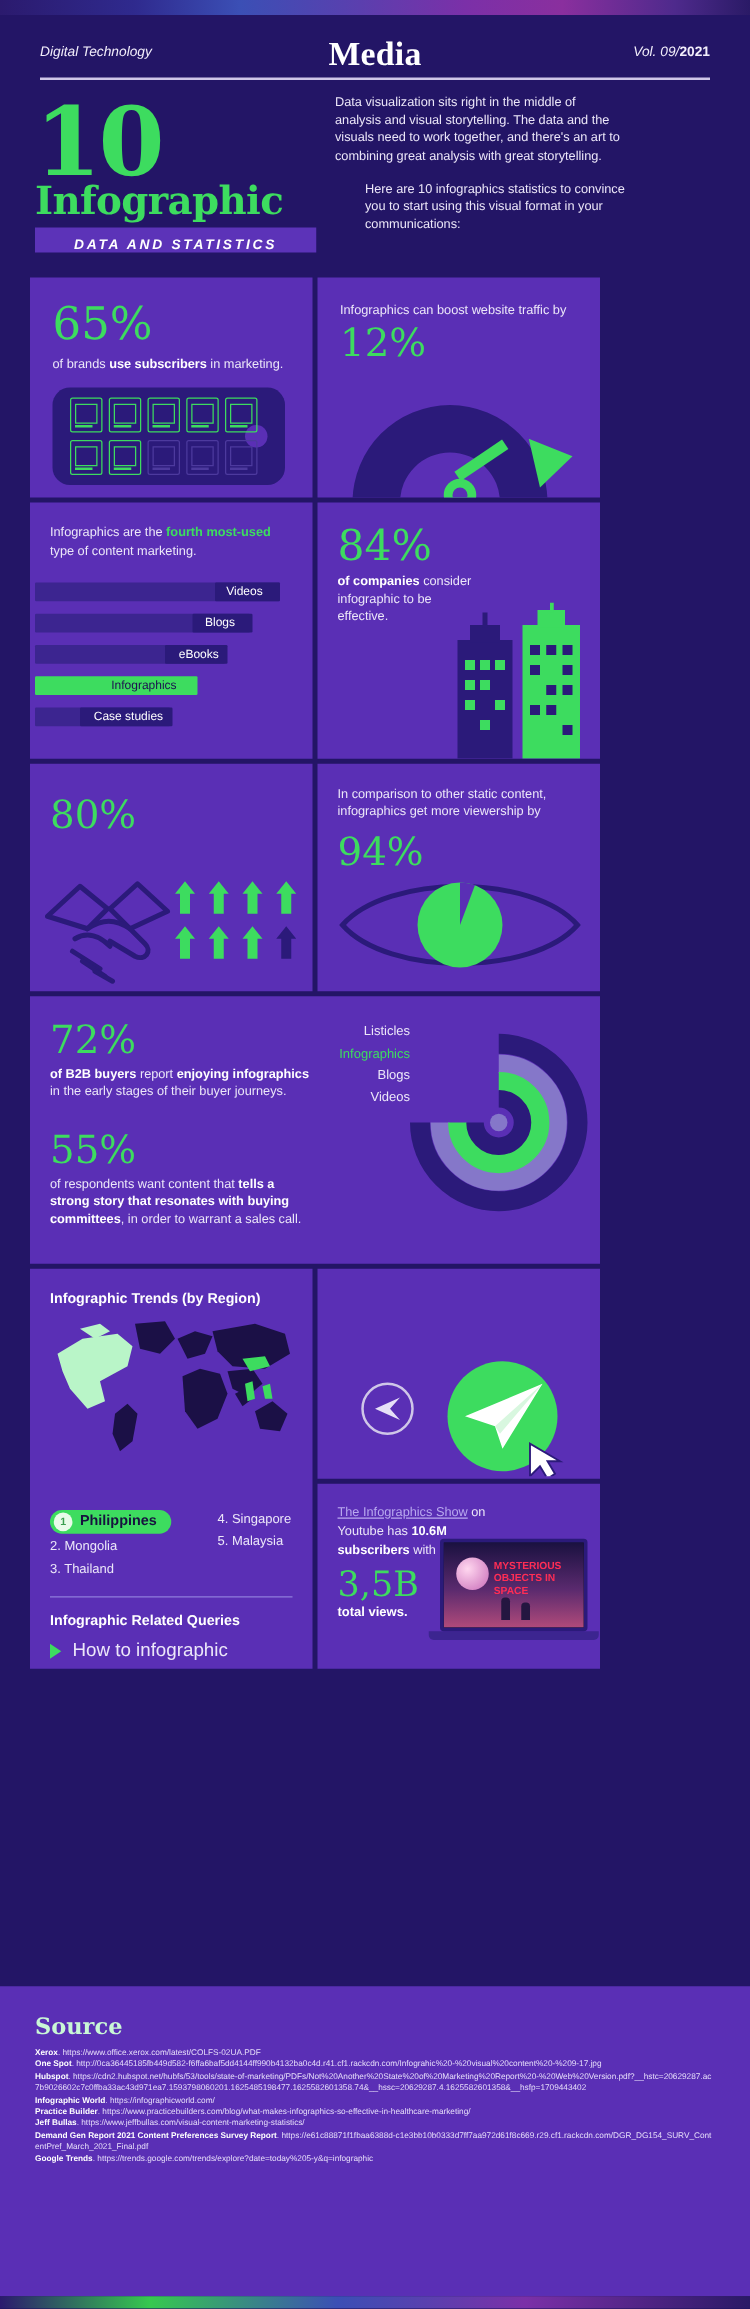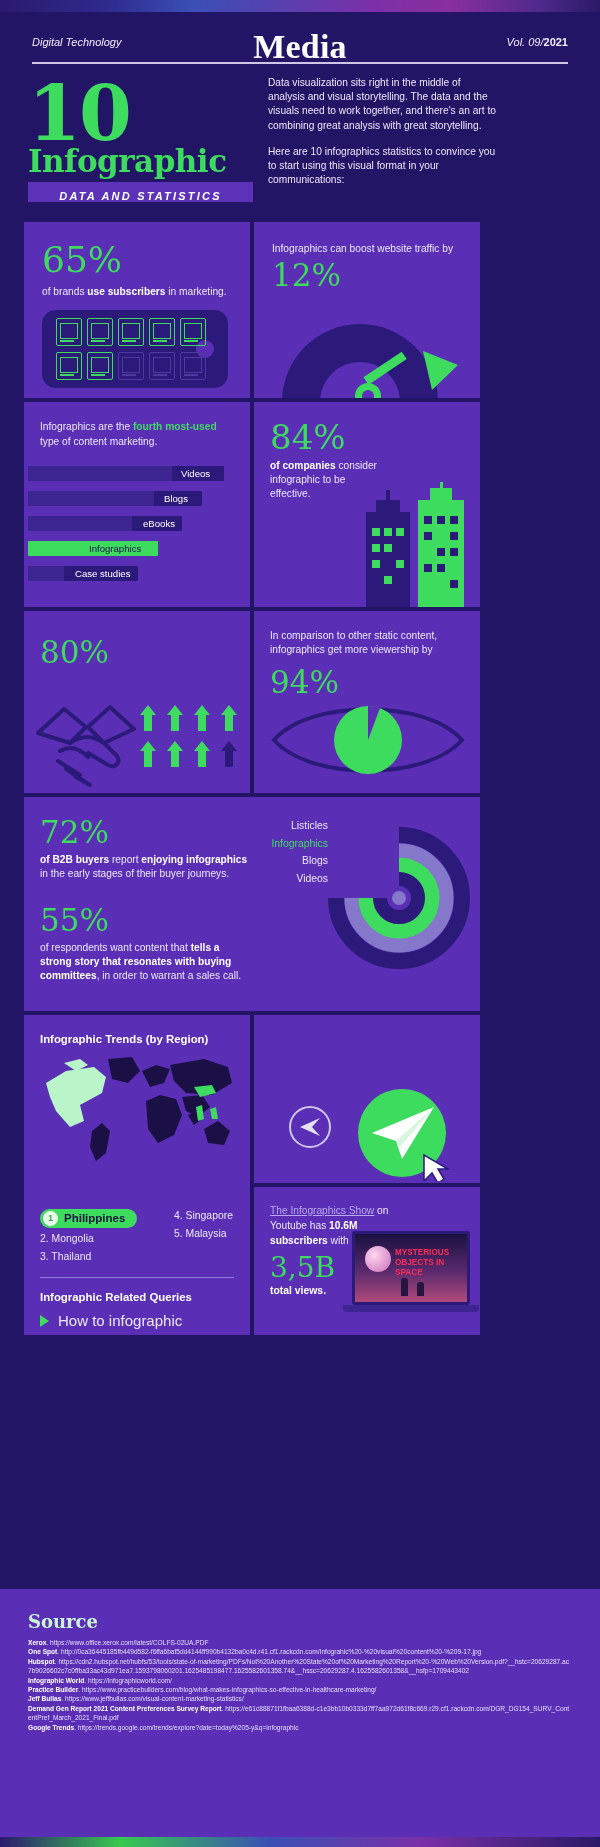--- a/index.html
+++ b/index.html
@@ -31,21 +31,21 @@
     position: absolute; top: 28px; left: 32px; width: 536px; height: 36px;
   }
   .mast-left {
     position: absolute; left: 0; top: 8px;
     font-style: italic; font-size: 11px; color: #f2eefb;
     font-family: "Liberation Sans", sans-serif;
   }
   .mast-title {
     position: absolute; left: 0; right: 0; top: 0; text-align: center;
     font-family: "Liberation Serif", serif; font-weight: bold;
-    font-size: 34px; color: #ffffff; letter-spacing: .2px;
+    font-size: 27px; color: #ffffff; letter-spacing: .2px;
   }
   .mast-right {
     position: absolute; right: 0; top: 8px;
     font-size: 11px; color: #f2eefb;
   }
   .mast-right .vol { font-style: italic; }
   .mast-right .yr { font-weight: bold; }
   .mast-rule {
     position: absolute; top: 62px; left: 32px; width: 536px; height: 2px;
     background: #cfc6e8;
@@ -68,21 +68,21 @@
   }
   .hero-badge span {
     font-size: 11px; font-weight: bold; font-style: italic;
     letter-spacing: 2.2px; color: #ffffff;
   }
 
   .intro {
     position: absolute; left: 268px; top: 76px; width: 232px;
     font-size: 10.2px; line-height: 14.2px; color: #ece7f9;
   }
-  .intro p + p { margin-top: 12px; }
+  .intro p + p { margin-top: 12px; margin-left: 24px; }
 
   
   .grid { position: absolute; left: 24px; top: 222px; width: 456px; }
   .row { display: flex; gap: 4px; margin-bottom: 4px; }
   .card {
     background: #5a2fb5; position: relative; overflow: hidden;
   }
   .card.left  { width: 226px; }
   .card.right { width: 226px; }
   .card.full  { width: 456px; }

